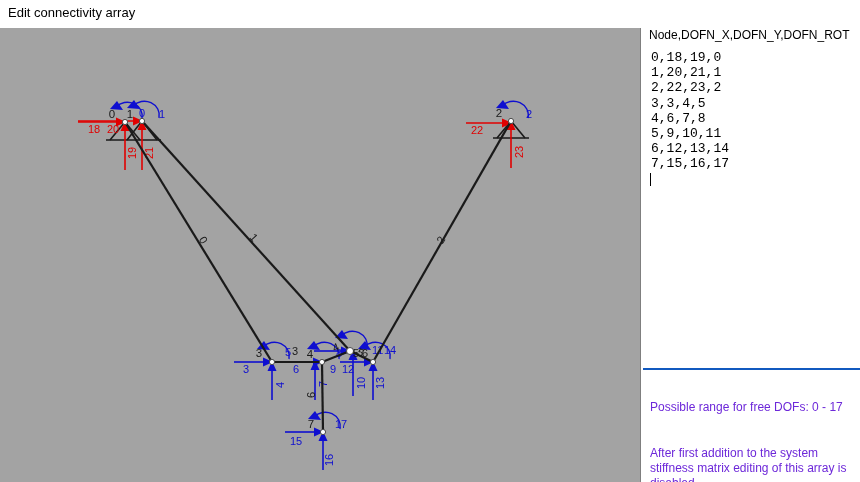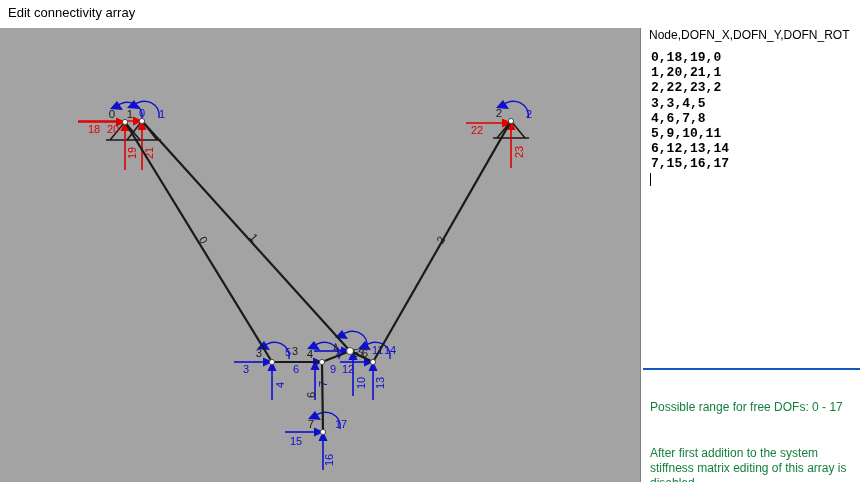--- a/index.html
+++ b/index.html
@@ -3,24 +3,24 @@
 <meta charset="utf-8">
 <style>
   html,body { margin:0; padding:0; background:#ffffff; font-family:"Liberation Sans",sans-serif; }
   .app { position:relative; width:860px; height:482px; background:#ffffff; overflow:hidden; }
   .titlebar { position:absolute; left:8px; top:5px; font-size:13px; color:#000; }
   .canvas { position:absolute; left:0; top:28px; width:640px; height:454px; background:#a3a3a3; border-right:1px solid #7f7f7f; }
   .canvas svg { position:absolute; left:0; top:0; }
   .panel { position:absolute; left:641px; top:0; width:262px; height:482px; background:#ffffff; }
   .panel-header { position:absolute; left:8px; top:28px; font-size:12px; color:#000; }
   .editor { position:absolute; left:10px; top:50px; font-family:"Liberation Mono","DejaVu Sans Mono",monospace;
-            font-size:13px; line-height:15.2px; color:#000; white-space:pre; cursor:text;font-weight:bold; }
+            font-size:13px; line-height:15.2px; color:#000; white-space:pre; cursor:text; }
   .caret { position:absolute; left:9px; top:173px; width:1px; height:13px; background:#000; }
   .focus-line { position:absolute; left:2px; top:368px; width:217px; height:2px; background:#1159bf; }
-  .info { position:absolute; left:9px; font-size:12px; color:#15803d; }
+  .info { position:absolute; left:9px; font-size:12px; color:#6d28d9; }
   .info1 { top:400px; }
   .info2 { top:420px; }
   .note { top:446px; width:212px; line-height:15px; }
   svg text { font-family:"Liberation Sans",sans-serif; }
 </style>
 </head>
 <body>
 
 <div class="app">
   <div class="titlebar">Edit connectivity array</div>

